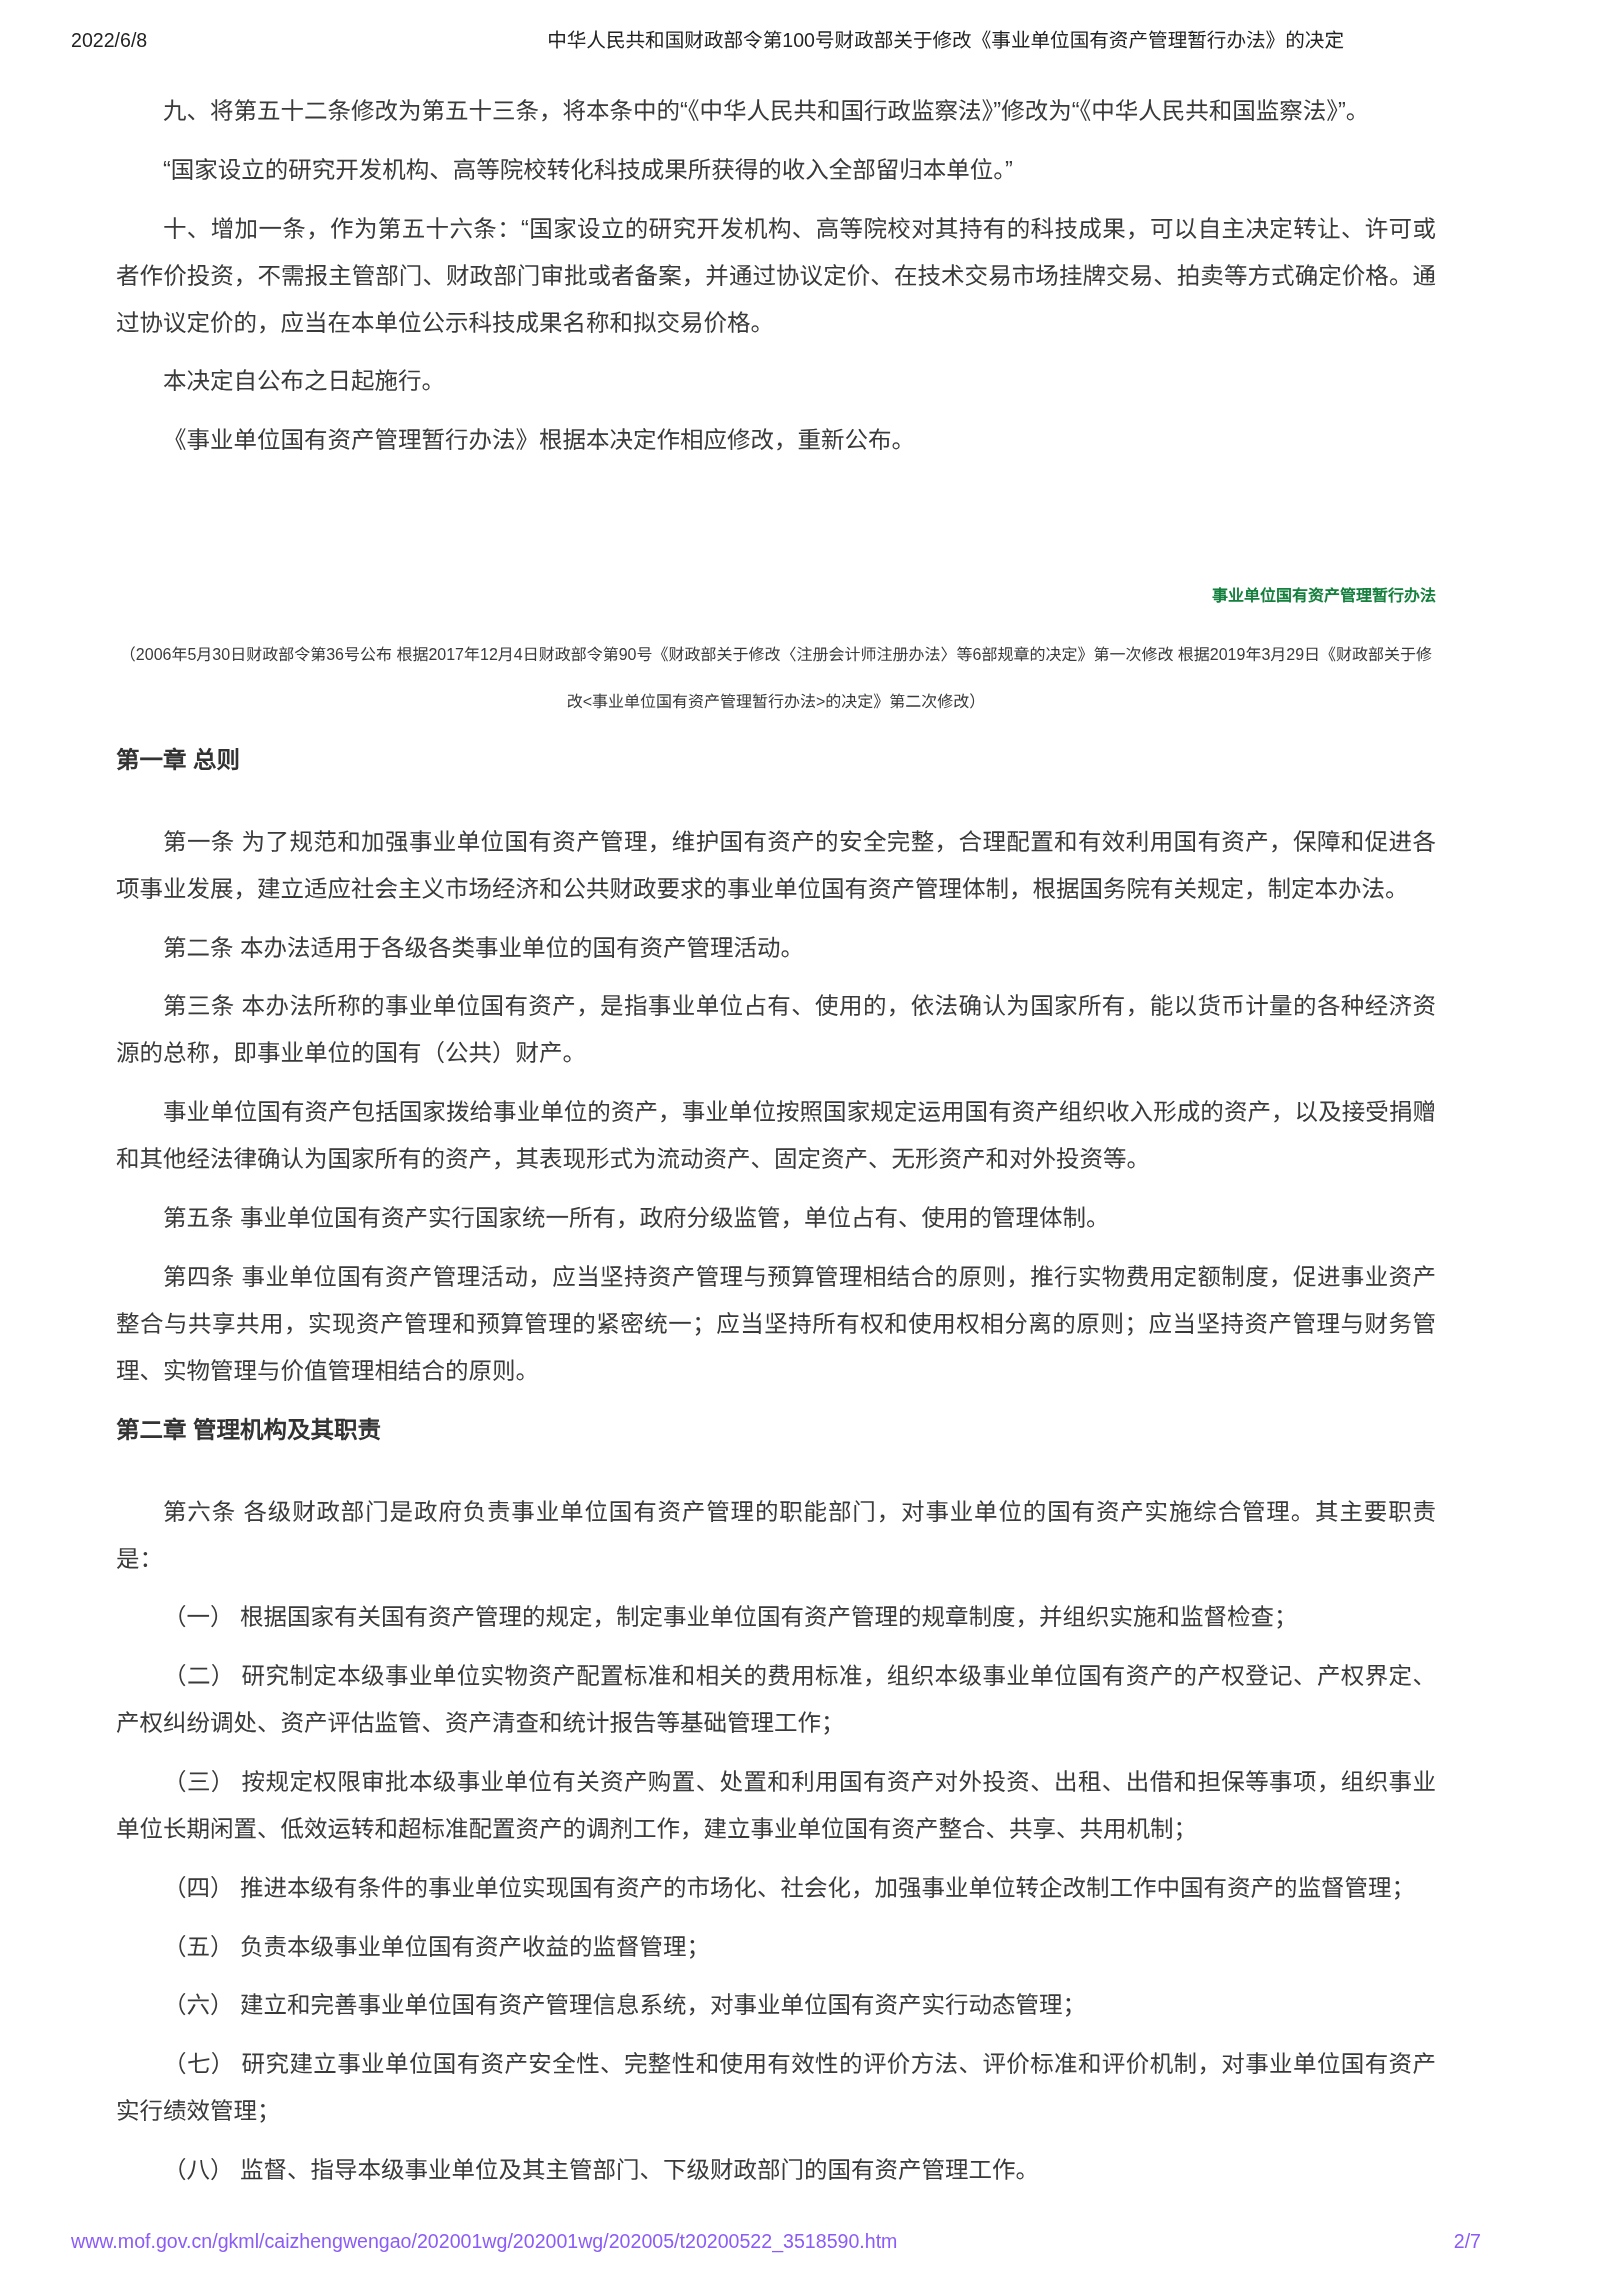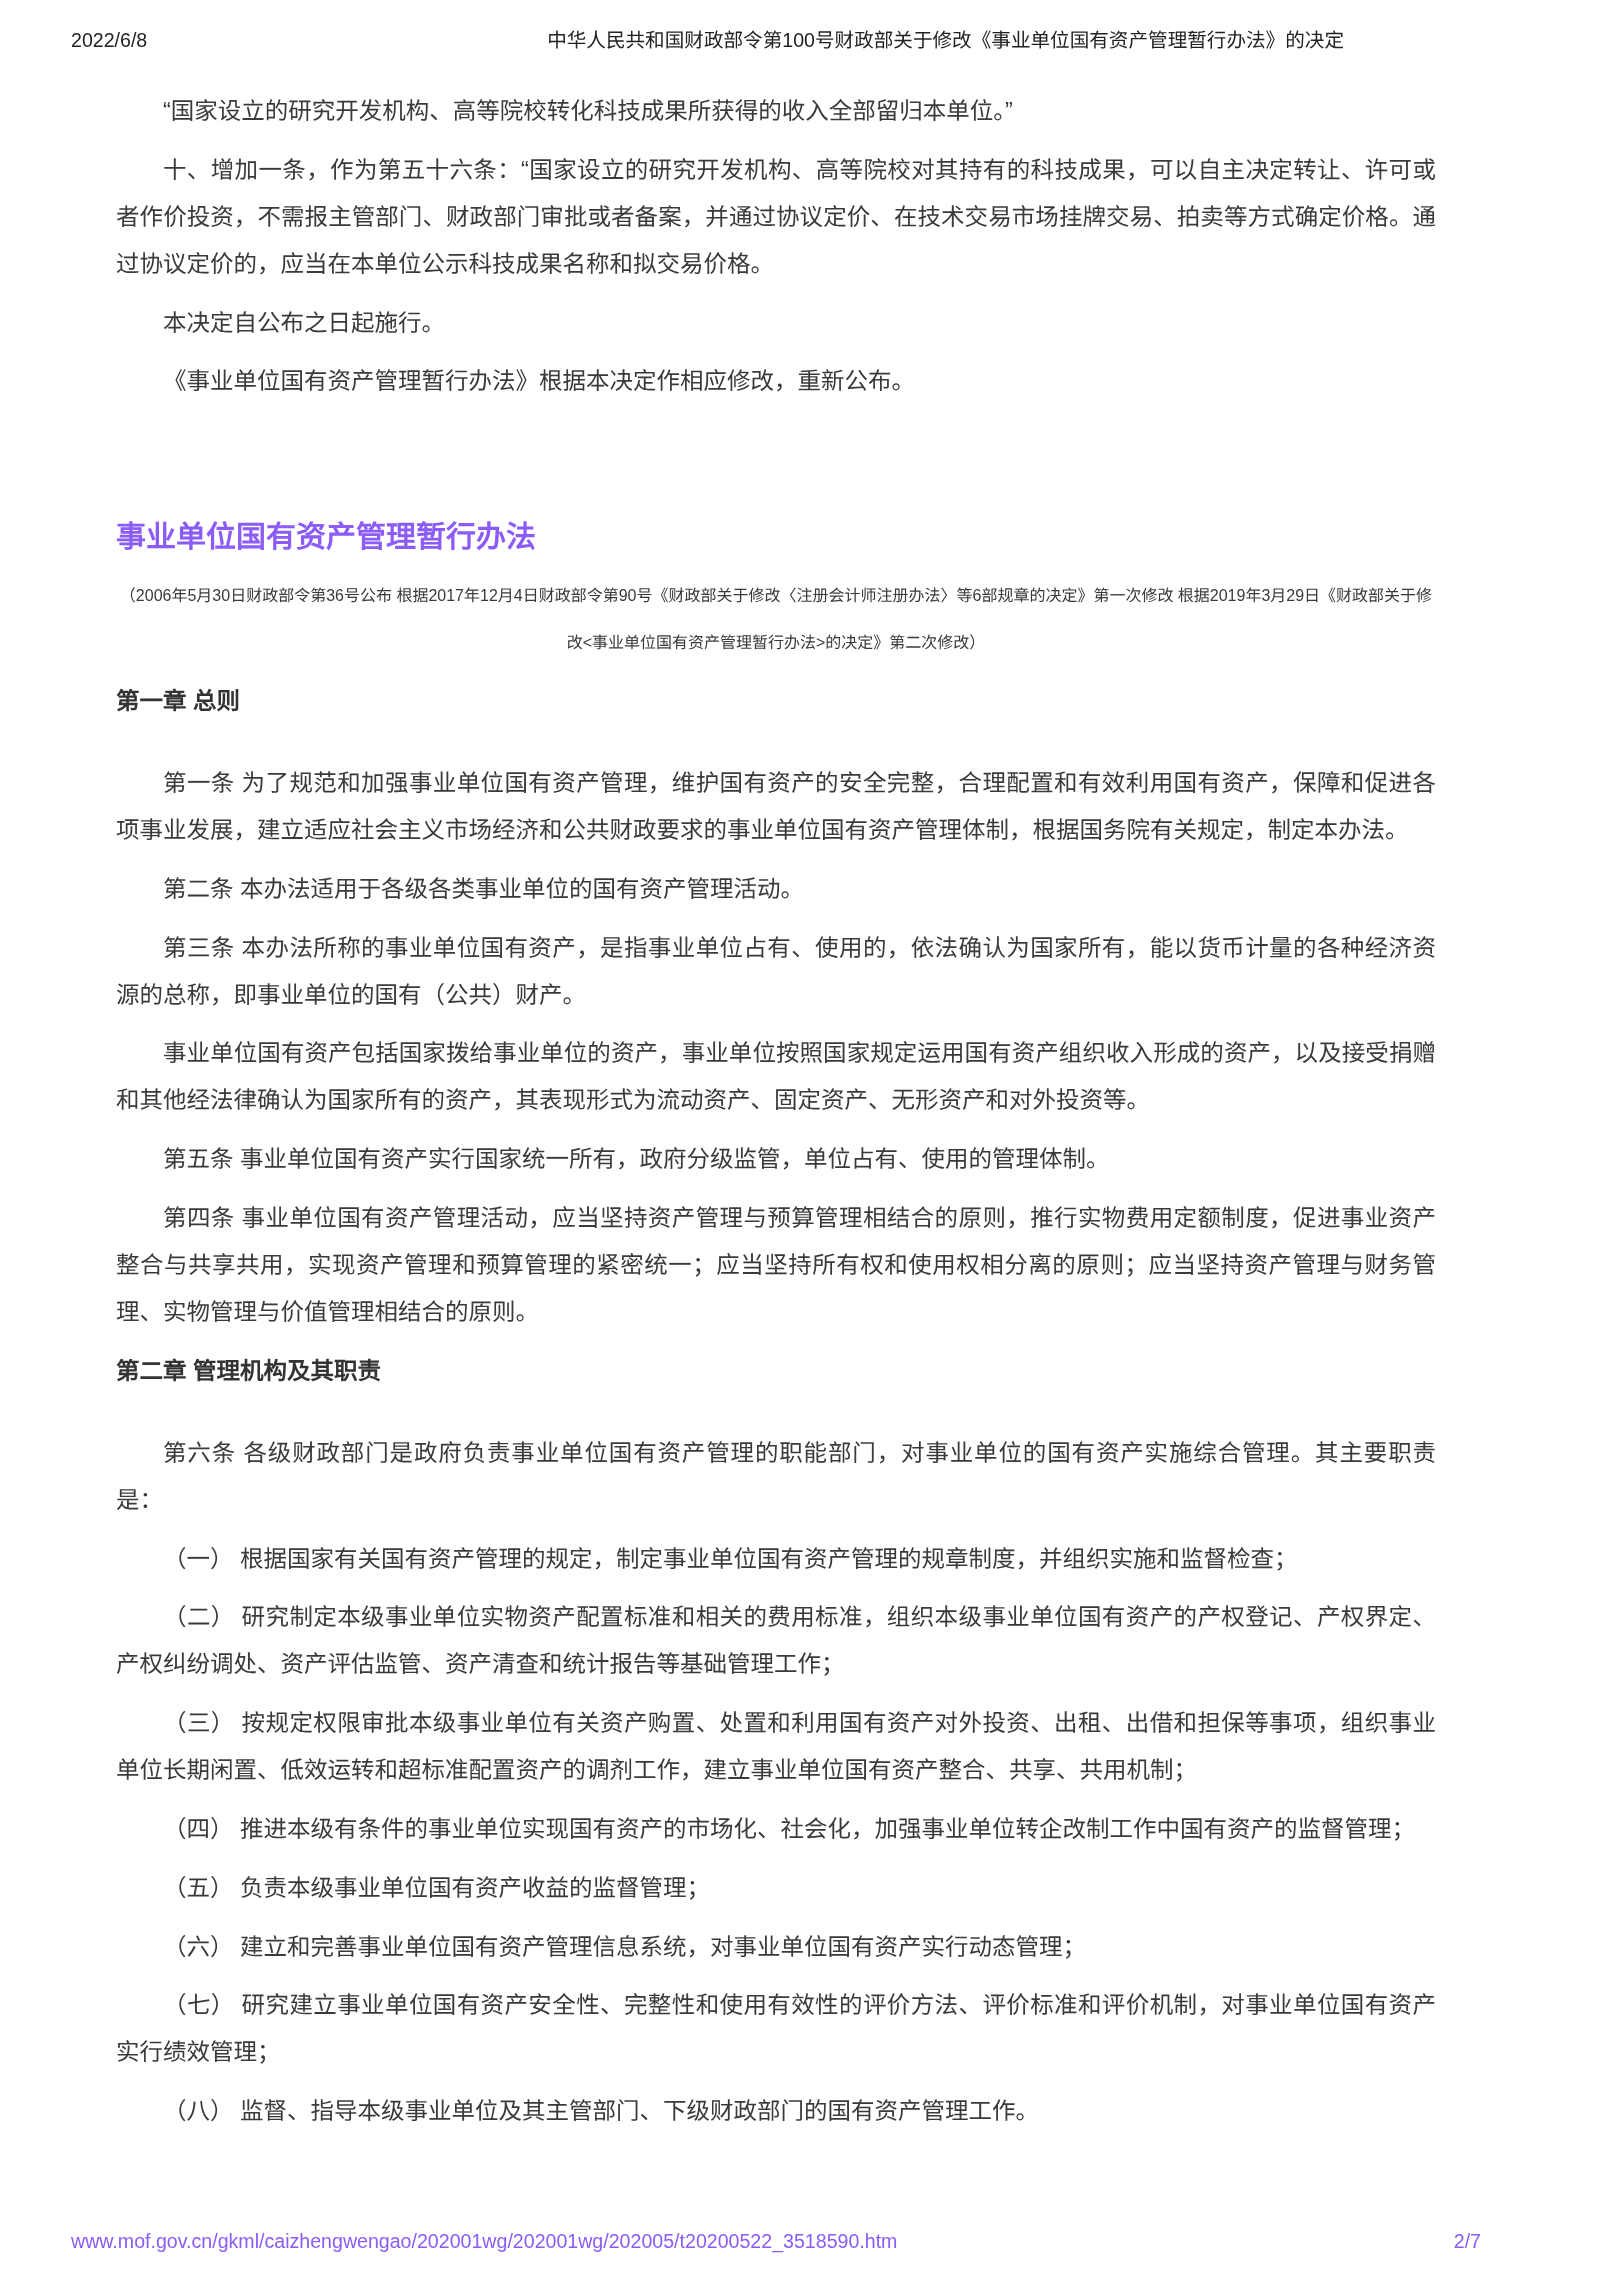--- a/index.html
+++ b/index.html
@@ -40,27 +40,27 @@
   }
   .p {
     font-size: 23.5px;
     line-height: 47px;
     margin: 0 0 11.8px 0;
     text-indent: 2em;
     text-align: justify;
     color: #3a3a3a;
   }
   .doc-title {
-    font-size: 30px;
+    font-size: 16px;
     line-height: 47px;
     font-weight: bold;
-    text-align: left;
+    text-align: right;
     text-indent: 0;
     margin: 108px 0 11.8px 0;
-    color: #8b5cf6;
+    color: #15803d;
   }
   .revision-note {
     font-size: 16px;
     line-height: 47px;
     text-align: center;
     text-indent: 0;
     margin: 0 0 11.8px 0;
   }
   .chapter-heading {
     font-size: 23.5px;
@@ -87,20 +87,21 @@
 <body>
 
 <div class="page">
 
   <div class="print-header">
     <span class="date">2022/6/8</span>
     <div class="htitle">中华人民共和国财政部令第100号财政部关于修改《事业单位国有资产管理暂行办法》的决定</div>
   </div>
 
   <div class="content">
+    <div class="p">九、将第五十二条修改为第五十三条，将本条中的“《中华人民共和国行政监察法》”修改为“《中华人民共和国监察法》”。</div>
     <div class="p">“国家设立的研究开发机构、高等院校转化科技成果所获得的收入全部留归本单位。”</div>
     <div class="p">十、增加一条，作为第五十六条：“国家设立的研究开发机构、高等院校对其持有的科技成果，可以自主决定转让、许可或者作价投资，不需报主管部门、财政部门审批或者备案，并通过协议定价、在技术交易市场挂牌交易、拍卖等方式确定价格。通过协议定价的，应当在本单位公示科技成果名称和拟交易价格。</div>
     <div class="p">本决定自公布之日起施行。</div>
     <div class="p">《事业单位国有资产管理暂行办法》根据本决定作相应修改，重新公布。</div>
 
     <div class="doc-title">事业单位国有资产管理暂行办法</div>
     <div class="revision-note">（2006年5月30日财政部令第36号公布 根据2017年12月4日财政部令第90号《财政部关于修改〈注册会计师注册办法〉等6部规章的决定》第一次修改 根据2019年3月29日《财政部关于修改&lt;事业单位国有资产管理暂行办法&gt;的决定》第二次修改）</div>
 
     <div class="chapter-heading">第一章 总则</div>
     <div class="p">第一条 为了规范和加强事业单位国有资产管理，维护国有资产的安全完整，合理配置和有效利用国有资产，保障和促进各项事业发展，建立适应社会主义市场经济和公共财政要求的事业单位国有资产管理体制，根据国务院有关规定，制定本办法。</div>

